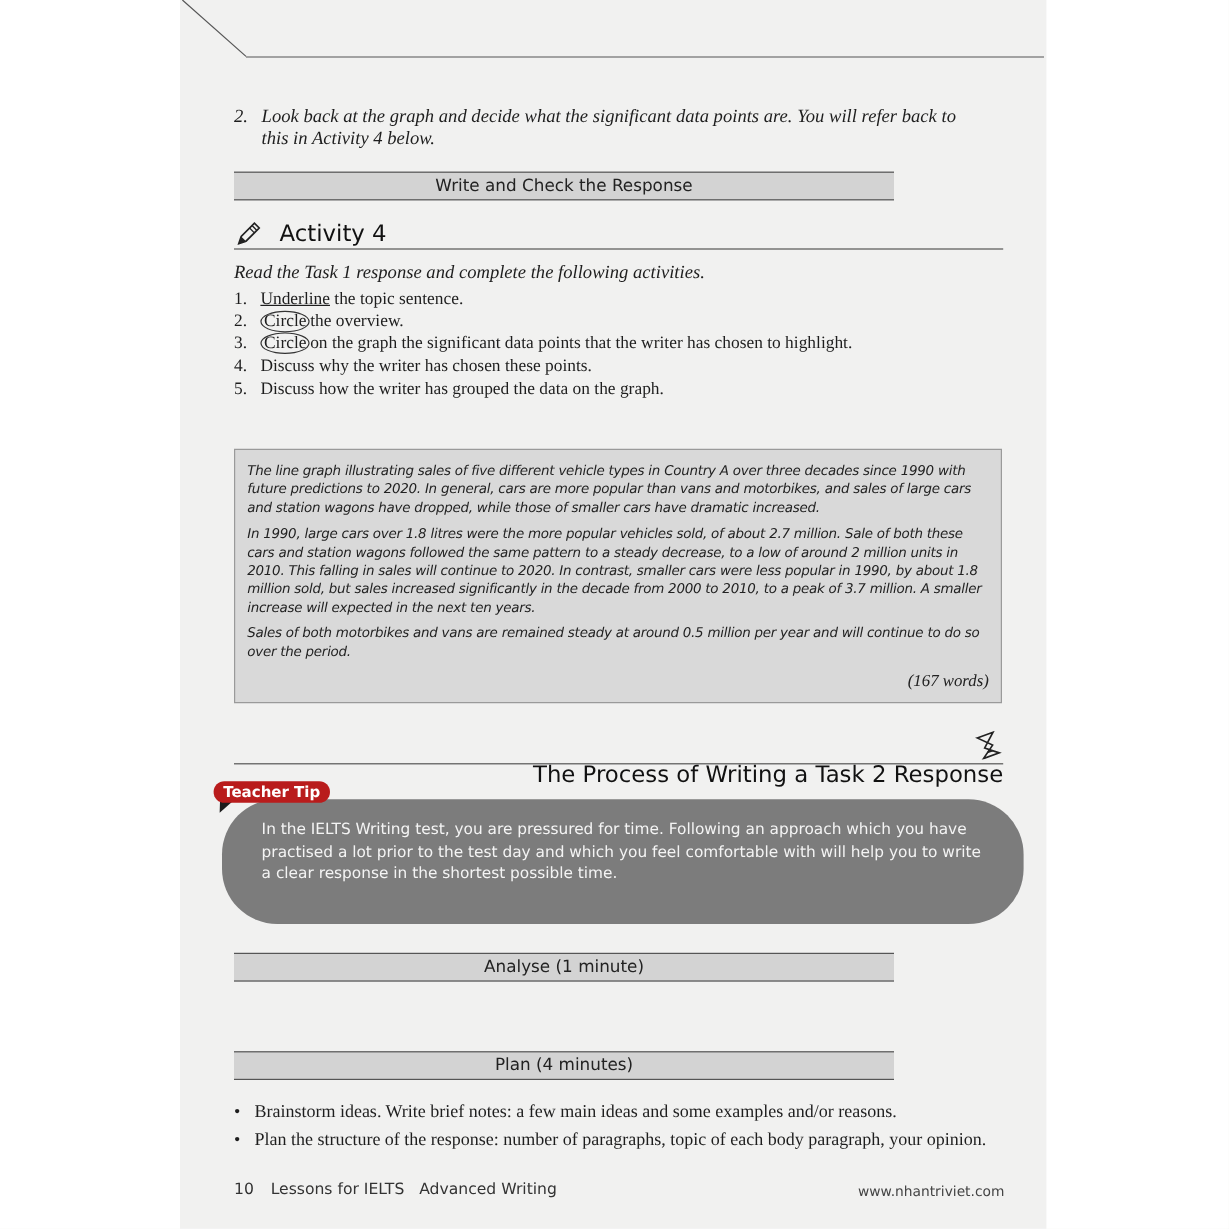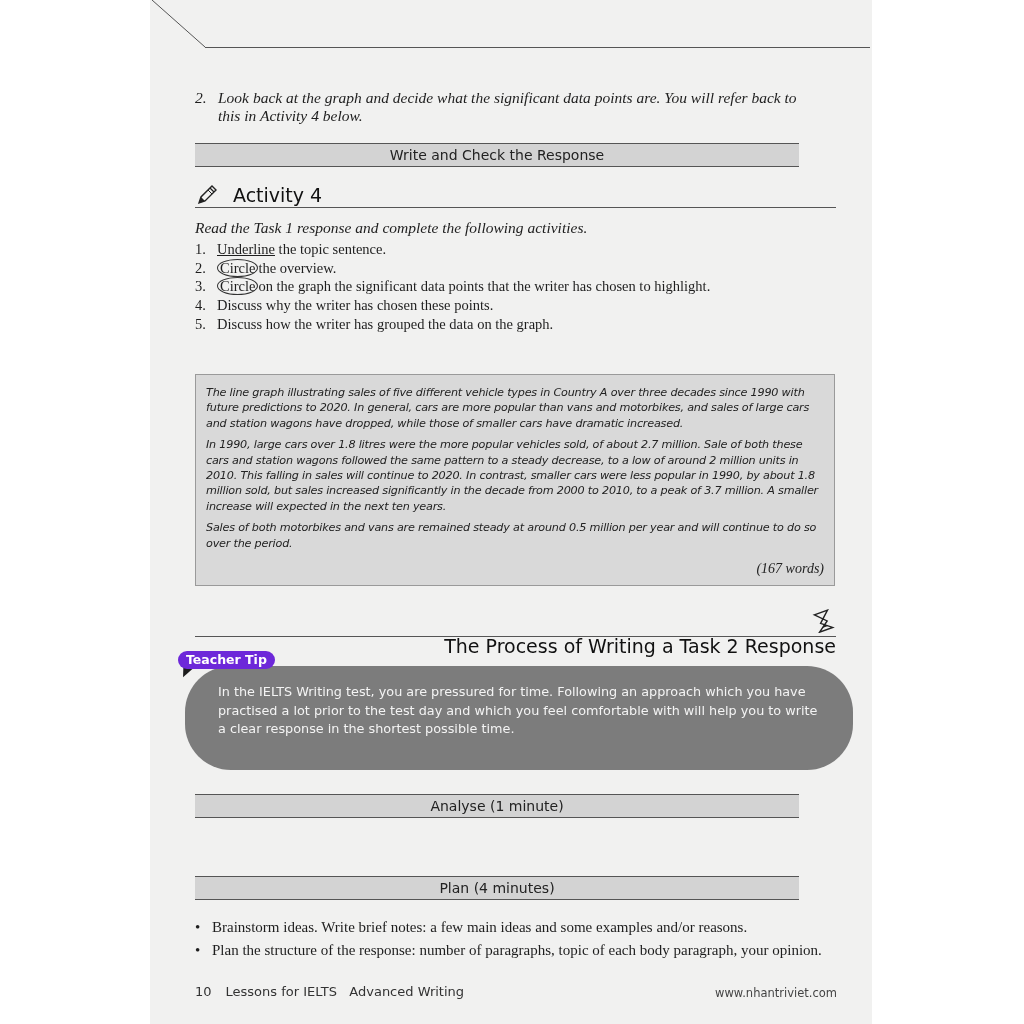--- a/index.html
+++ b/index.html
@@ -2,36 +2,36 @@
 <html><head>
 <meta charset="utf-8">
 <style>
   html, body { margin:0; padding:0; }
   body { width:1024px; height:1024px; background:#ffffff; position:relative; overflow:hidden; font-family:"Liberation Serif", serif; color:#222; }
   .page { position:absolute; left:150px; top:0; width:722px; height:1024px; background:#f1f1f0; }
   .corner-line { position:absolute; left:0; top:0; }
   .abs { position:absolute; }
   .serif-i { font-family:"Liberation Serif", serif; font-style:italic; font-size:15.5px; line-height:18px; color:#1e1e1e; }
   .serif { font-family:"Liberation Serif", serif; font-size:15px; line-height:19px; color:#1e1e1e; }
-  .bar { position:absolute; left:195px; width:604px; height:22px; background:#d3d3d3; border-top:1.5px solid #555; border-bottom:1.5px solid #555; text-align:center; font-family:"DejaVu Sans", sans-serif; font-size:14px; line-height:22px; color:#222; }
+  .bar { position:absolute; left:195px; width:550px; height:22px; background:#d3d3d3; border-top:1.5px solid #555; border-bottom:1.5px solid #555; text-align:center; font-family:"DejaVu Sans", sans-serif; font-size:14px; line-height:22px; color:#222; }
   .heading { position:absolute; left:195px; width:641px; border-bottom:1px solid #555; display:flex; align-items:flex-end; }
   .heading .title { font-family:"DejaVu Sans", sans-serif; font-size:19px; color:#111; padding-left:14px; line-height:24px; }
   ol.acts { position:absolute; left:195px; top:240px; margin:0; padding:0; list-style:none; }
   ol.acts li { font-family:"Liberation Serif", serif; font-size:14.5px; line-height:18.7px; color:#1e1e1e; white-space:nowrap; }
   ol.acts .num { display:inline-block; width:22px; }
   .u { text-decoration:underline; }
   .circ { border:1px solid #333; border-radius:50%; padding:0 2px; }
   .response { position:absolute; left:195px; top:374px; width:640px; height:212px; background:#d9d9d9; border:1px solid #9a9a9a; box-sizing:border-box; padding:10px 10px 0 10px; }
   .response p { margin:0 0 6px 0; font-family:"DejaVu Sans", sans-serif; font-style:italic; font-size:11.2px; line-height:15.4px; color:#222; letter-spacing:-0.2px; }
   .wc { position:absolute; right:10px; bottom:8px; font-family:"Liberation Serif", serif; font-style:italic; font-size:14px; color:#222; }
   .tip-box { position:absolute; left:185px; top:666px; width:668px; height:104px; background:#7c7c7c; border-radius:46px; }
   .tip-text { position:absolute; left:213px; top:678px; width:620px; font-family:"DejaVu Sans", sans-serif; font-size:12.8px; line-height:18.6px; color:#f4f4f4; }
   .tip-text p { margin:5px; }
   .tip-text p + p { margin-top:3px; }
-  .tip-label { position:absolute; left:178px; top:651px; background:#6d28d9; color:#fff; font-family:"DejaVu Sans", sans-serif; font-weight:bold; font-size:12.5px; line-height:18px; padding:0 8px; border-radius:9px; }
+  .tip-label { position:absolute; left:178px; top:651px; background:#b91c1c; color:#fff; font-family:"DejaVu Sans", sans-serif; font-weight:bold; font-size:12.5px; line-height:18px; padding:0 8px; border-radius:9px; }
   .tip-tail { position:absolute; left:180px; top:664px; width:0; height:0; border-left:6px solid transparent; border-right:6px solid transparent; border-top:14px solid #1c1c1c; transform:rotate(25deg); }
   ul.bul { position:absolute; left:195px; top:916px; margin:0; padding:0; list-style:none; }
   ul.bul li { font-family:"Liberation Serif", serif; font-size:15px; line-height:23px; color:#1e1e1e; white-space:nowrap; }
   ul.bul li .dot { display:inline-block; width:17px; }
   .footer-left { position:absolute; left:195px; top:984px; font-family:"DejaVu Sans", sans-serif; font-size:13px; color:#333; }
   .footer-left .pg { margin-right:14px; }
   .footer-right { position:absolute; right:187px; top:986px; font-family:"DejaVu Sans", sans-serif; font-size:11.5px; color:#444; }
 </style>
 </head>
 <body>

